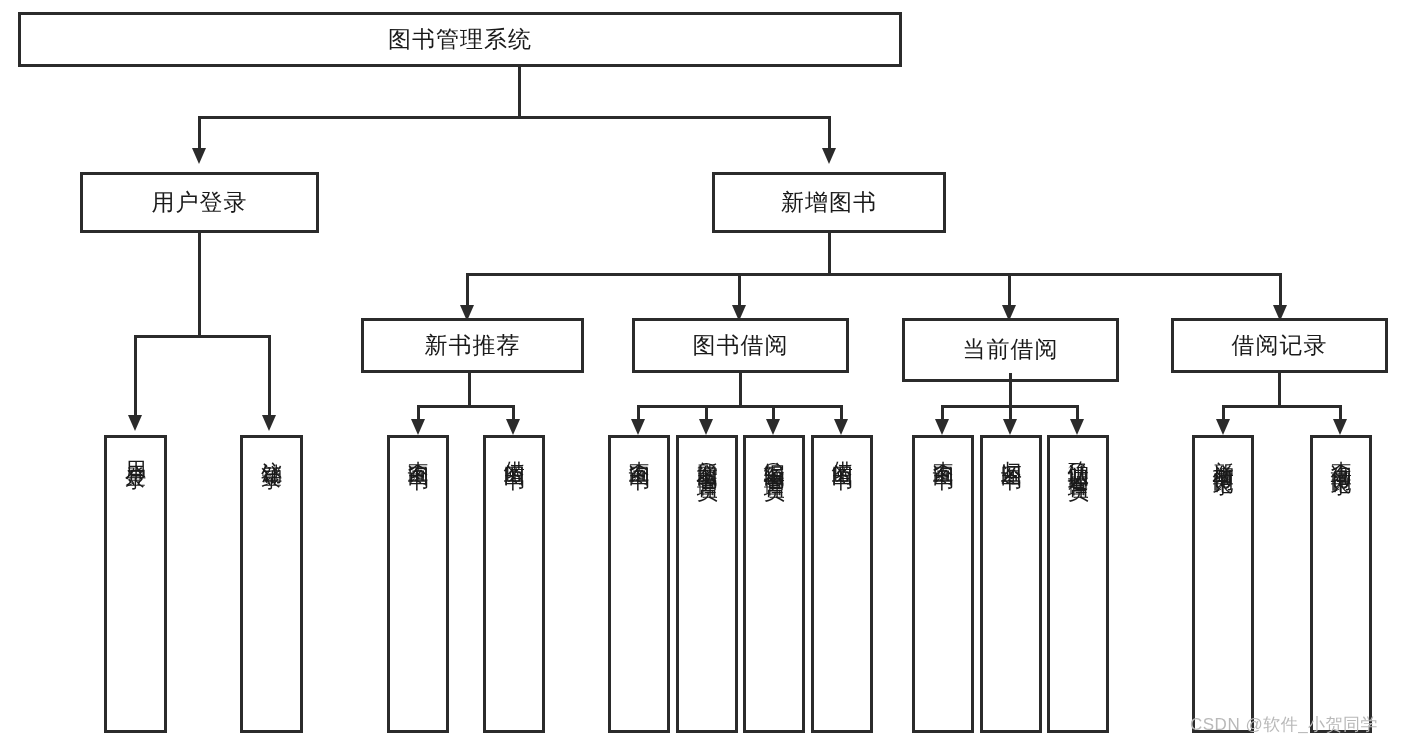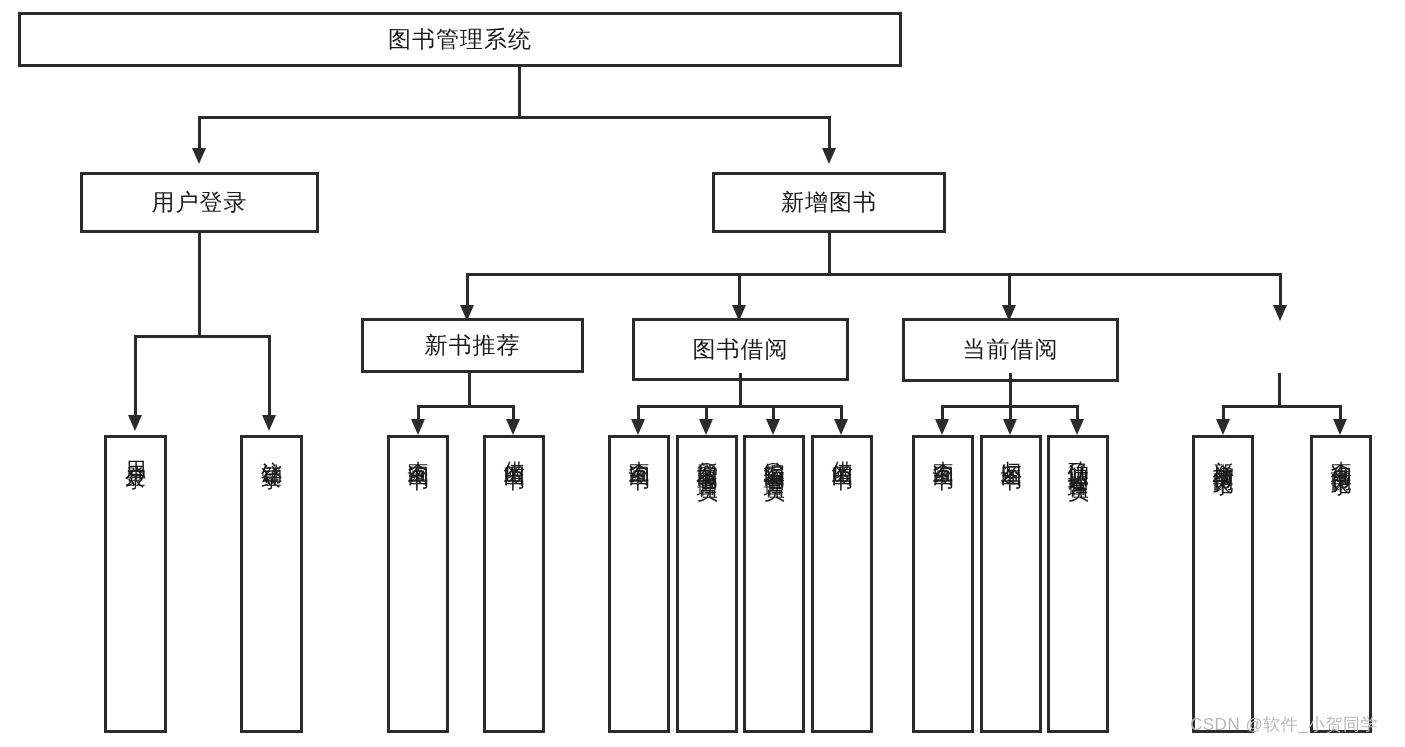--- a/index.html
+++ b/index.html
@@ -120,25 +120,28 @@
   <div class="vline" style="left:738px; top:273px; width:3px; height:36px;"></div>
   <div class="arrow" style="left:732px; top:305px;"></div>
   <div class="vline" style="left:1008px; top:273px; width:3px; height:36px;"></div>
   <div class="arrow" style="left:1002px; top:305px;"></div>
   <div class="vline" style="left:1279px; top:273px; width:3px; height:36px;"></div>
   <div class="arrow" style="left:1273px; top:305px;"></div>
 
   <div class="node" style="left:361px; top:318px; width:223px; height:55px;">
     <span class="node-label">新书推荐</span>
   </div>
-  <div class="node" style="left:632px; top:318px; width:217px; height:63px;">
+  <div class="node" style="left:632px; top:318px; width:217px; height:55px;">
     <span class="node-label">图书借阅</span>
   </div>
   <div class="node" style="left:902px; top:318px; width:217px; height:64px;">
     <span class="node-label">当前借阅</span>
+  </div>
+  <div class="node" style="left:1171px; top:318px; width:217px; height:55px;">
+    <span class="node-label">借阅记录</span>
   </div>
 
   <div class="vline" style="left:468px; top:373px; width:3px; height:34px;"></div>
   <div class="hline" style="left:417px; top:405px; width:98px; height:3px;"></div>
   <div class="vline" style="left:417px; top:405px; width:3px; height:16px;"></div>
   <div class="arrow" style="left:411px; top:419px;"></div>
   <div class="vline" style="left:512px; top:405px; width:3px; height:16px;"></div>
   <div class="arrow" style="left:506px; top:419px;"></div>
 
   <div class="vline" style="left:739px; top:373px; width:3px; height:34px;"></div>

